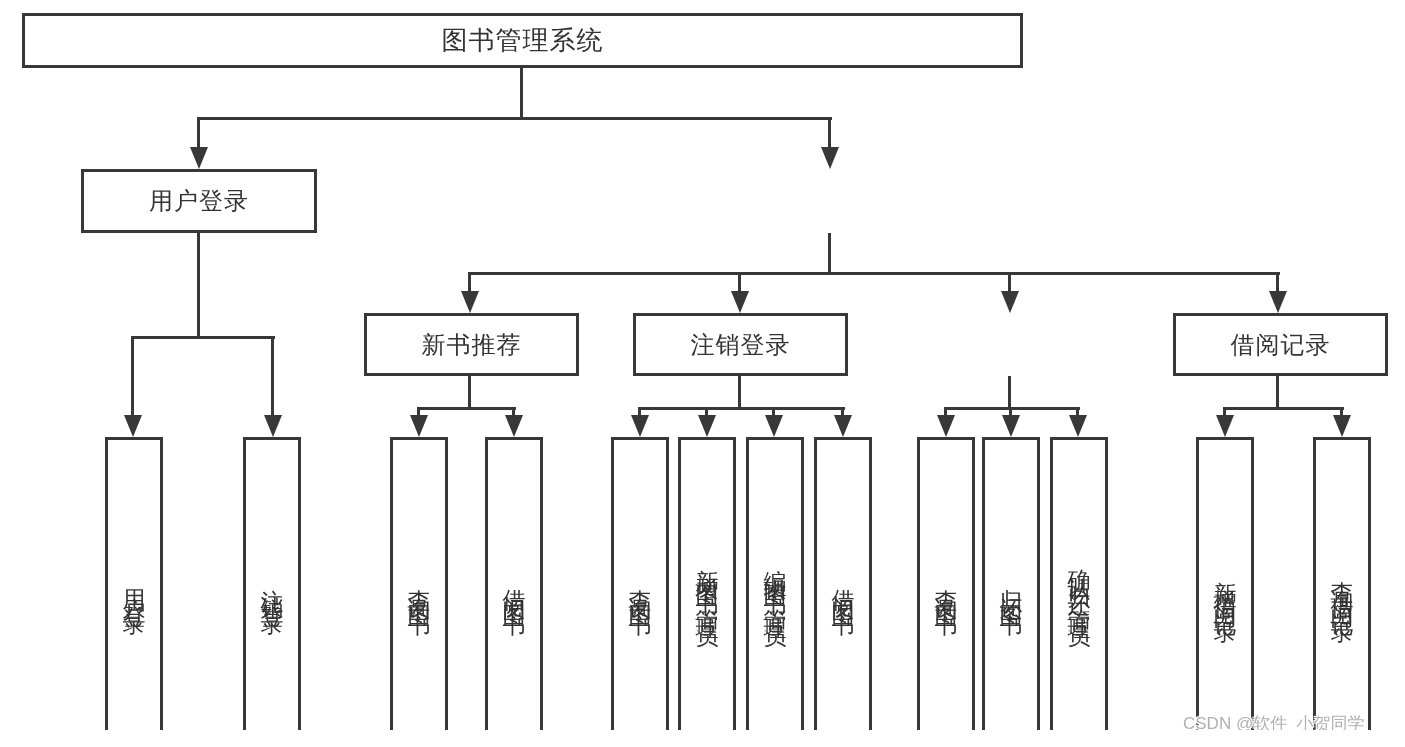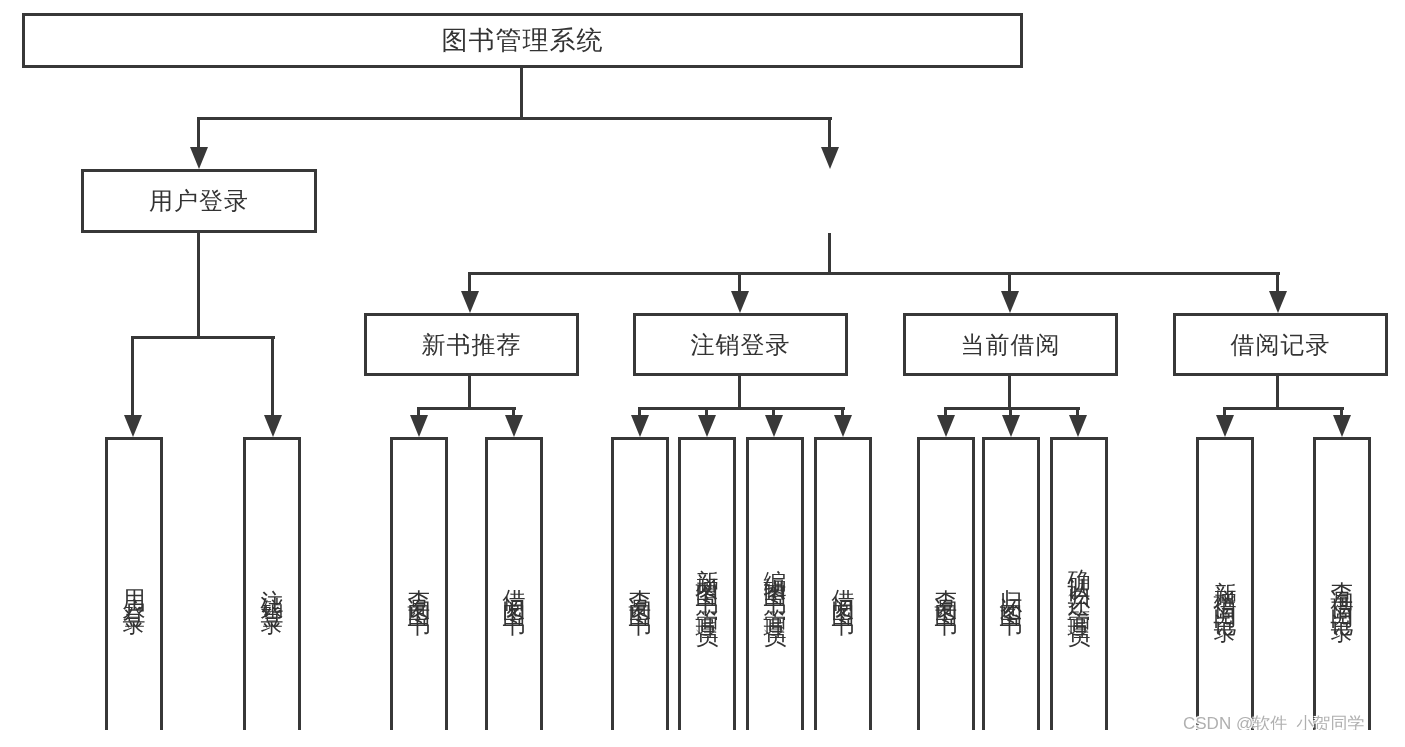--- a/index.html
+++ b/index.html
@@ -33,21 +33,20 @@
 <body>
 
 <div id="canvas">
 
   <div class="bx root" style="left:22px;top:13px;width:1001px;height:55px">图书管理系统</div>
 
   <div class="bx" style="left:81px;top:169px;width:236px;height:64px">用户登录</div>
 
   <div class="bx" style="left:364px;top:313px;width:215px;height:63px">新书推荐</div>
   <div class="bx" style="left:633px;top:313px;width:215px;height:63px">注销登录</div>
-  <div class="bx" style="left:903px;top:313px;width:215px;height:63px">当前借阅</div>
   <div class="bx" style="left:1173px;top:313px;width:215px;height:63px">借阅记录</div>
 
   <div class="bx leaf" style="left:105px;top:437px;width:58px;height:299px">用户登录</div>
   <div class="bx leaf" style="left:243px;top:437px;width:58px;height:299px">注销登录</div>
 
   <div class="bx leaf" style="left:390px;top:437px;width:58px;height:299px">查询图书</div>
   <div class="bx leaf" style="left:485px;top:437px;width:58px;height:299px">借阅图书</div>
 
   <div class="bx leaf" style="left:611px;top:437px;width:58px;height:299px">查询图书</div>
   <div class="bx leaf" style="left:678px;top:437px;width:58px;height:299px">新增图书（管理员）</div>

